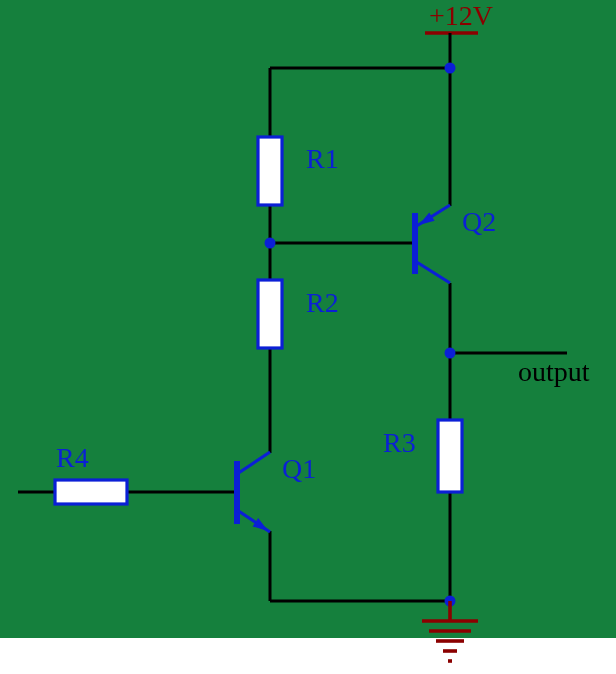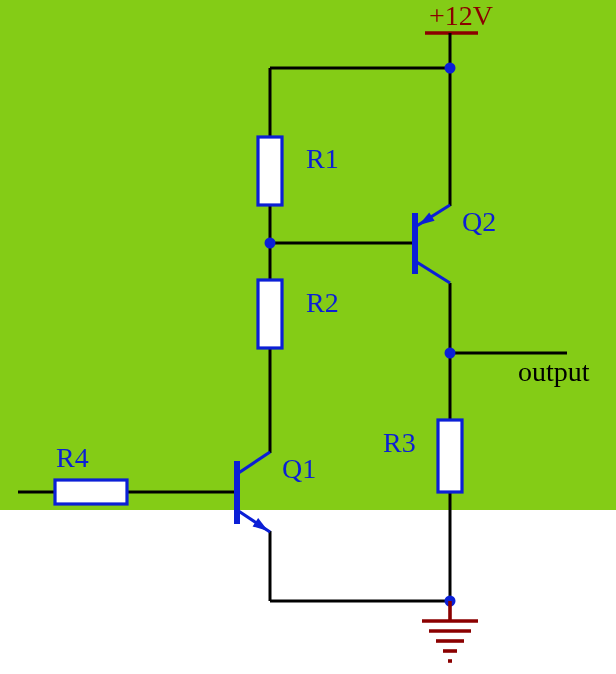--- a/index.html
+++ b/index.html
@@ -6,22 +6,22 @@
     margin: 0;
     padding: 0;
     background: #ffffff;
     width: 616px;
     height: 674px;
     font-family: "Liberation Serif", serif;
   }
   .canvas {
     position: relative;
     width: 616px;
-    height: 510px;
-    background: #84cc16;
+    height: 638px;
+    background: #15803d;
   }
   svg { display: block; }
   .wire  { stroke: #000000; stroke-width: 3; fill: none; stroke-linecap: butt; }
   .comp  { stroke: #0b1fd6; stroke-width: 3.2; fill: #ffffff; }
   .tbar  { stroke: #0b1fd6; stroke-width: 6; stroke-linecap: butt; }
   .tdiag { stroke: #0b1fd6; stroke-width: 3.2; fill: none; stroke-linecap: butt; }
   .arrow { fill: #0b1fd6; stroke: none; }
   .node  { fill: #0b1fd6; stroke: none; }
   .pw    { stroke: #8b0000; stroke-width: 3.6; fill: none; stroke-linecap: butt; }
   text.lbl   { fill: #0b1fd6; font-size: 28px; font-family: "Liberation Serif", serif; }

